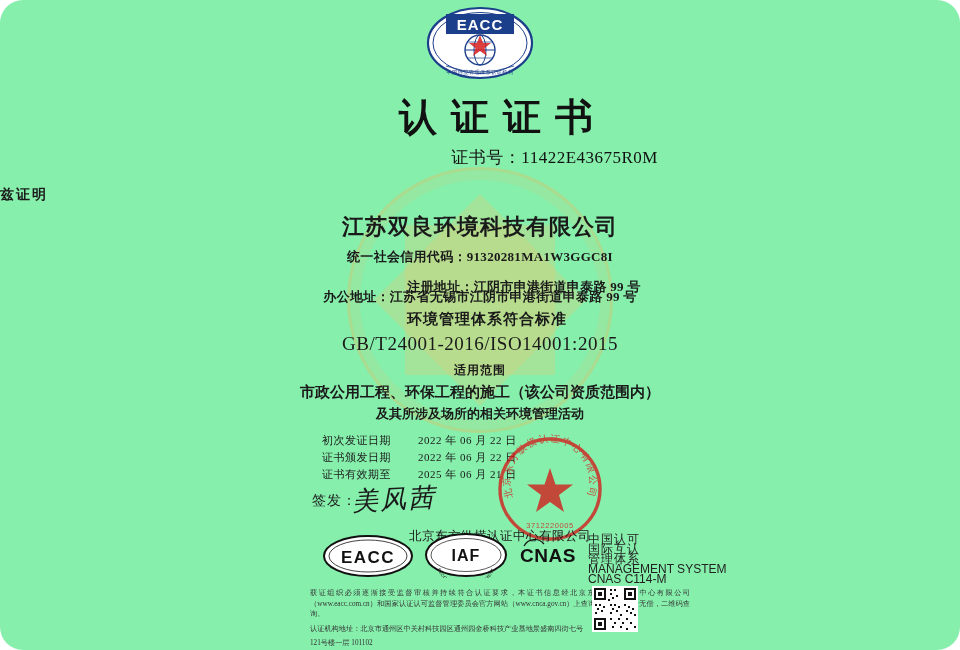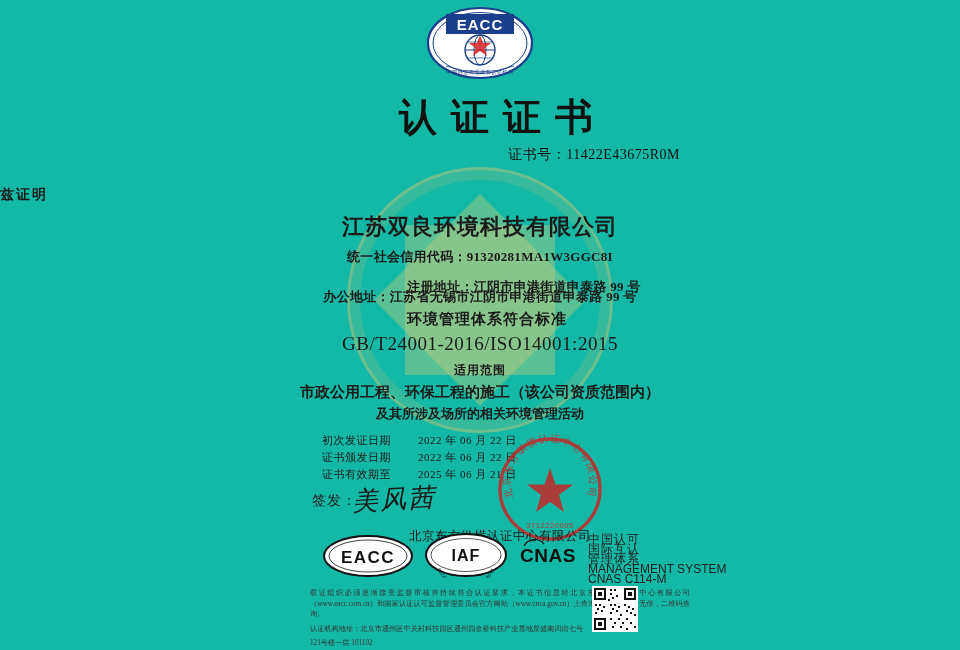--- a/index.html
+++ b/index.html
@@ -11,22 +11,23 @@
     width: 960px;
     height: 650px;
     font-family: "Liberation Serif", serif;
     color: #1a1a1a;
     overflow: hidden;
   }
   .certificate {
     position: relative;
     width: 960px;
     height: 650px;
-    background: #14b8a6;
+    background: #86efac;
     overflow: hidden;
+    border-radius: 23px;
   }
   
   .watermark {
     position: absolute;
     left: 50%;
     top: 300px;
     transform: translate(-50%, -50%);
     width: 260px;
     height: 260px;
     border-radius: 50%;
@@ -76,22 +77,22 @@
     letter-spacing: 14px;
     font-weight: bold;
     color: #111;
     text-indent: 14px;
     margin-left: 16px;
   }
 
   .cert-no {
     position: absolute;
     top: 146px;
-    right: 280px;
-    font-size: 14px;
+    right: 302px;
+    font-size: 17px;
     color: #111;
     letter-spacing: 0.5px;
     margin-left: 22px;
   }
 
   .hereby {
     position: absolute;
     top: 186px;
     left: 0;
     width: 100%;

